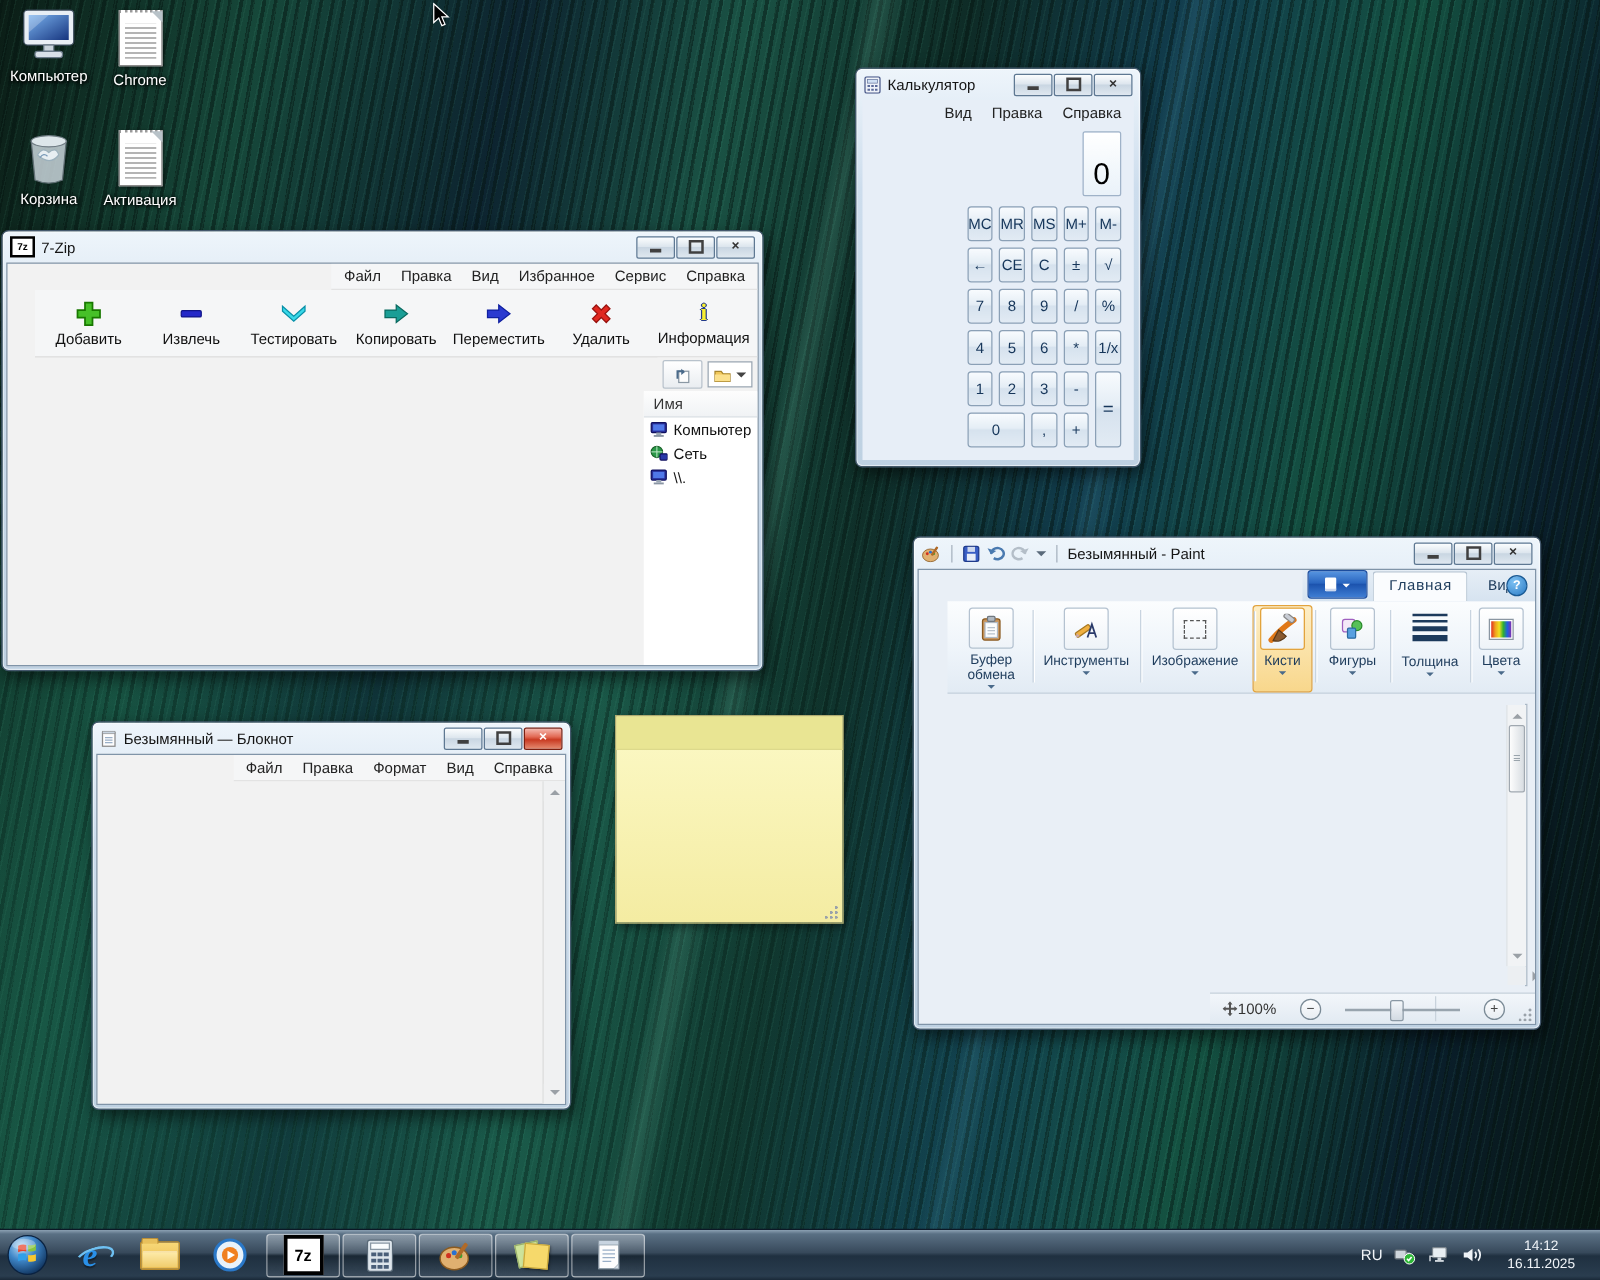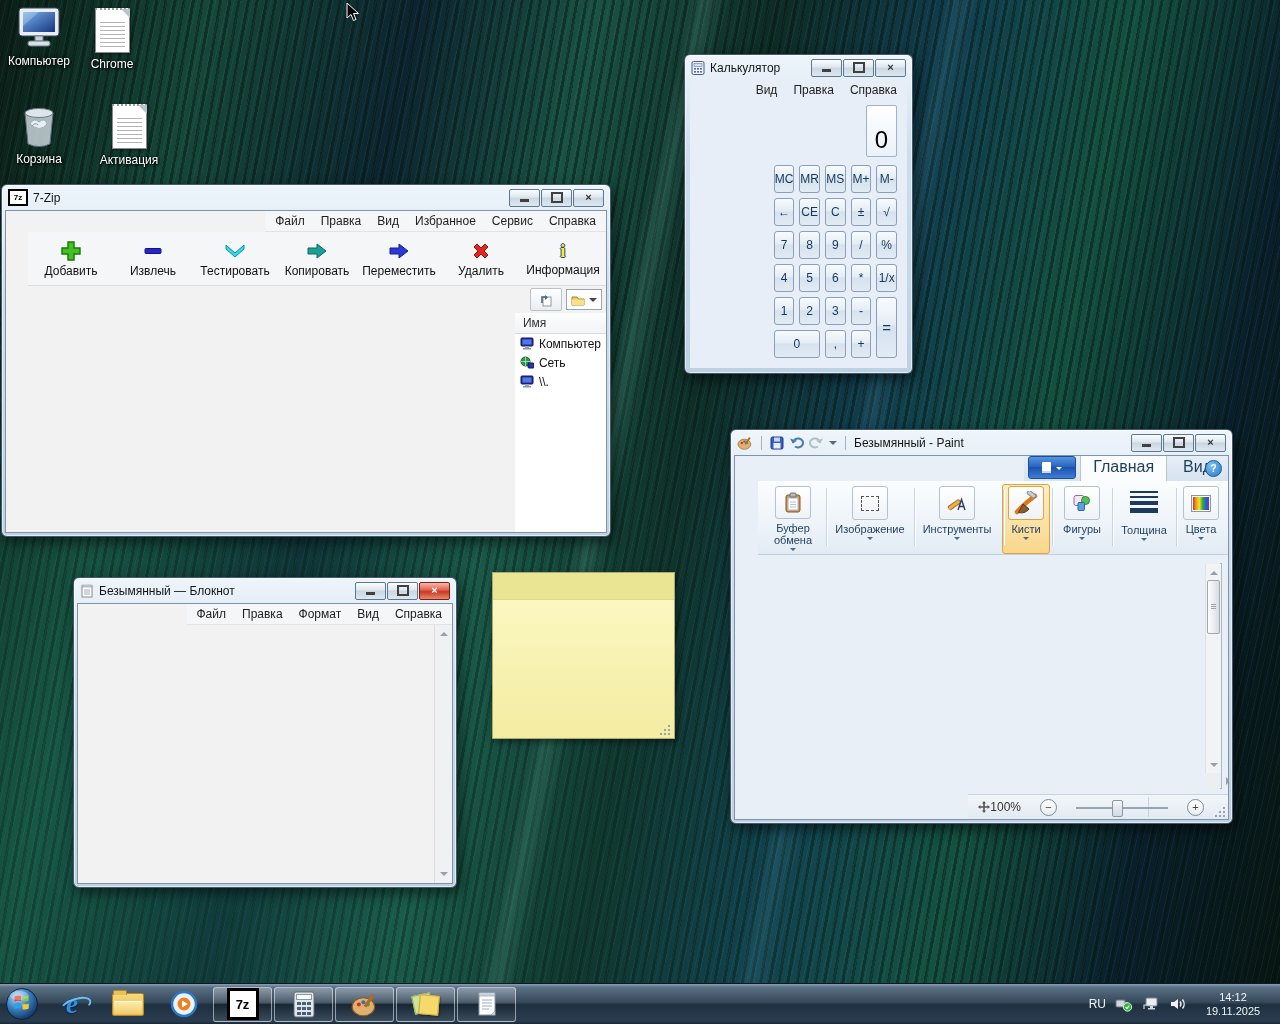--- a/index.html
+++ b/index.html
@@ -92,21 +92,21 @@
   .sticky-top{height:26px;background:#e9e593;border-bottom:1px solid #ddd98b;}
   
   .paint{left:730px;top:429px;width:501px;height:393px;display:flex;flex-direction:column;}
   .paint .client{background:#e9eff6;}
   .qat-sep{width:1px;height:14px;background:rgba(40,60,80,.35);margin:0 3px;}
   .tabrow{height:25px;display:flex;align-items:flex-end;padding:0 4px;gap:4px;background:linear-gradient(#e6eef6,#d6e3f0);position:relative;}
   .appbtn{width:46px;height:21px;margin-bottom:2px;border-radius:3px;border:1px solid #1c4d9e;
     background:linear-gradient(#5795e0,#2a66c0 45%,#1c53ae 50%,#3f7ed4);display:flex;align-items:center;justify-content:center;gap:5px;}
   .appdoc{width:9px;height:11px;background:#fff;border-radius:1px;box-shadow:inset 0 -2px 0 #cdd8ee;}
   .appbtn .caret-down{border-top-color:#fff;border-width:3px;}
-  .tab{padding:4px 12px 5px;font-size:16px;color:#1e3c5c;}
+  .tab{padding:4px 12px 5px;font-size:12px;color:#1e3c5c;font-family:Liberation Mono, monospace;}
   .tab.active{background:#fafcfe;border:1px solid #b6c4d2;border-bottom:none;border-radius:3px 3px 0 0;}
   .helpbtn{position:absolute;right:6px;bottom:4px;width:15px;height:15px;border-radius:50%;border:1px solid #1a5a94;
     background:radial-gradient(circle at 35% 30%,#7ec2f4,#2a7ac4);color:#fff;font-size:10px;font-weight:bold;
     display:flex;align-items:center;justify-content:center;}
   .ribbon{height:74px;background:linear-gradient(#fbfdfe,#eef4fa 55%,#e2ebf4);border-bottom:1px solid #c2cfdc;display:flex;padding:3px 2px 0;box-sizing:border-box;}
   .rgroup{display:flex;flex-direction:column;align-items:center;padding:2px 3px 0;position:relative;}
   .rgroup+.rgroup::before{content:"";position:absolute;left:0;top:4px;bottom:8px;width:1px;background:#c8d4e0;box-shadow:1px 0 0 #fff;}
   .rg-iconbox{width:34px;height:32px;border:1px solid #b4c2d0;border-radius:3px;background:linear-gradient(#ffffff,#eef3f8);
     display:flex;align-items:center;justify-content:center;margin-bottom:3px;}
   .rg-label{font-size:11px;line-height:12px;text-align:center;color:#1e3c5c;}
@@ -193,21 +193,21 @@
   </div>
   <div class="icon-cell" style="left:0;top:102px">
     <svg width="42" height="46" viewBox="0 0 42 46">
       <path d="M7 11 Q21 17 35 11 L32 42 Q21 47 10 42 Z" fill="#c8d4da" opacity="0.85" stroke="#707c84"></path>
       <ellipse cx="21" cy="11" rx="14" ry="4.5" fill="#dde6ea" stroke="#707c84"></ellipse>
       <path d="M12 22 q4 -7 9 -2 q6 -5 8 2 q-7 9 -17 0z" fill="#eef4f8" opacity="0.9" stroke="#9ab0bc"></path>
       <path d="M14 24 q3 -4 6 -1" stroke="#7a9ab8" fill="none"></path>
     </svg>
     <div class="icon-label">Корзина</div>
   </div>
-  <div class="icon-cell" style="left:90px;top:104px">
+  <div class="icon-cell" style="left:73px;top:104px">
     <div class="docicon"></div>
     <div class="icon-label">Активация</div>
   </div>
 
   <div class="cursor">
     <svg width="14" height="20">
         <path d="M1 1 L1 16 L5 12.5 L7.5 18.5 L10 17.5 L7.5 11.5 L12.5 11.5 Z" fill="#000" stroke="#fff" stroke-width="1"></path>
       </svg>
   </div>
 
@@ -497,36 +497,36 @@
             <rect x="2" y="3" width="14" height="17" rx="2" fill="#c8945a" stroke="#8a5a20"></rect>
             <rect x="4" y="6" width="10" height="12" fill="#fbfdfe" stroke="#b0bac4"></rect>
             <rect x="6" y="1" width="6" height="4" rx="1" fill="#a8ب"></rect>
                 <rect x="6" y="1" width="6" height="4" rx="1" fill="#b0b8c0" stroke="#707880"></rect>
             <path d="M6 10h6M6 12.5h6M6 15h6" stroke="#b8c2cc"></path>
               </svg>
             </span>
           <span class="rg-label">Буфер обмена</span>
           <span class="rg-caret"></span>
         </div>
-        <div class="rgroup" style="width:82px">
-          <span class="rg-iconbox">
-              <span class="selrect"></span>
-            </span>
-          <span class="rg-label">Изображение</span>
-          <span class="rg-caret"></span>
-        </div>
         <div class="rgroup" style="width:80px">
           <span class="rg-iconbox">
               <svg width="20" height="18">
             <rect x="1" y="9" width="13" height="4" rx="1" transform="rotate(-35 7 11)" fill="#f0b040" stroke="#a87820"></rect>
             <path d="M1.5 16 l3.5 -1 -2.5 -2.5z" fill="#caa"></path>
             <path d="M11 16 L14.5 5.5 L18 16 M12.3 12.5 h4.4" stroke="#2a3a6a" stroke-width="1.4" fill="none"></path>
               </svg>
             </span>
           <span class="rg-label">Инструменты</span>
+          <span class="rg-caret"></span>
+        </div>
+        <div class="rgroup" style="width:82px">
+          <span class="rg-iconbox">
+              <span class="selrect"></span>
+            </span>
+          <span class="rg-label">Изображение</span>
           <span class="rg-caret"></span>
         </div>
         <div class="rgroup rg-active" style="width:40px">
           <span class="rg-iconbox">
               <svg width="24" height="24">
             <path d="M3 21 C8 15 14 10 21 5" stroke="#e07818" stroke-width="4.5" fill="none" stroke-linecap="round"></path>
             <rect x="13" y="1" width="9" height="4" rx="1.5" transform="rotate(38 17 3)" fill="#c8ccd4" stroke="#888"></rect>
             <path d="M9 13 l6 5 c-2.5 3.5 -7 4.5 -10.5 3.5 z" fill="#8a5a30" stroke="#5a3a1a"></path>
               </svg>
             </span>
@@ -693,18 +693,18 @@
         <rect x="8" y="10" width="3" height="2" fill="#cfd6dc"></rect>
         <rect x="6" y="12" width="7" height="1.5" fill="#cfd6dc"></rect>
         <path d="M2 13 v-4 h3" stroke="#cfd6dc" stroke-width="1.2" fill="none"></path>
       </svg>
       <svg width="18" height="16">
         <path d="M2 6v4h3l4 3V3L5 6z" fill="#eef2f6"></path>
         <path d="M11 5.5a4 4 0 0 1 0 5M13.5 3.5a7 7 0 0 1 0 9" stroke="#eef2f6" stroke-width="1.4" fill="none"></path>
       </svg>
       <div class="clock">
         <div>14:12</div>
-        <div>19.11.2025</div>
+        <div>16.11.2025</div>
       </div>
     </div>
   </div>
 
 </div>
 
 </body></html>

